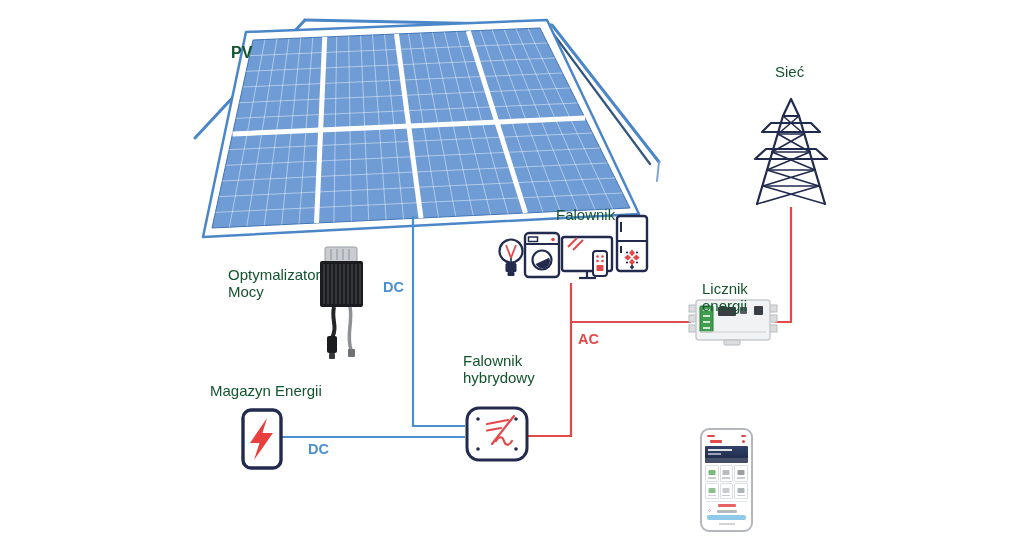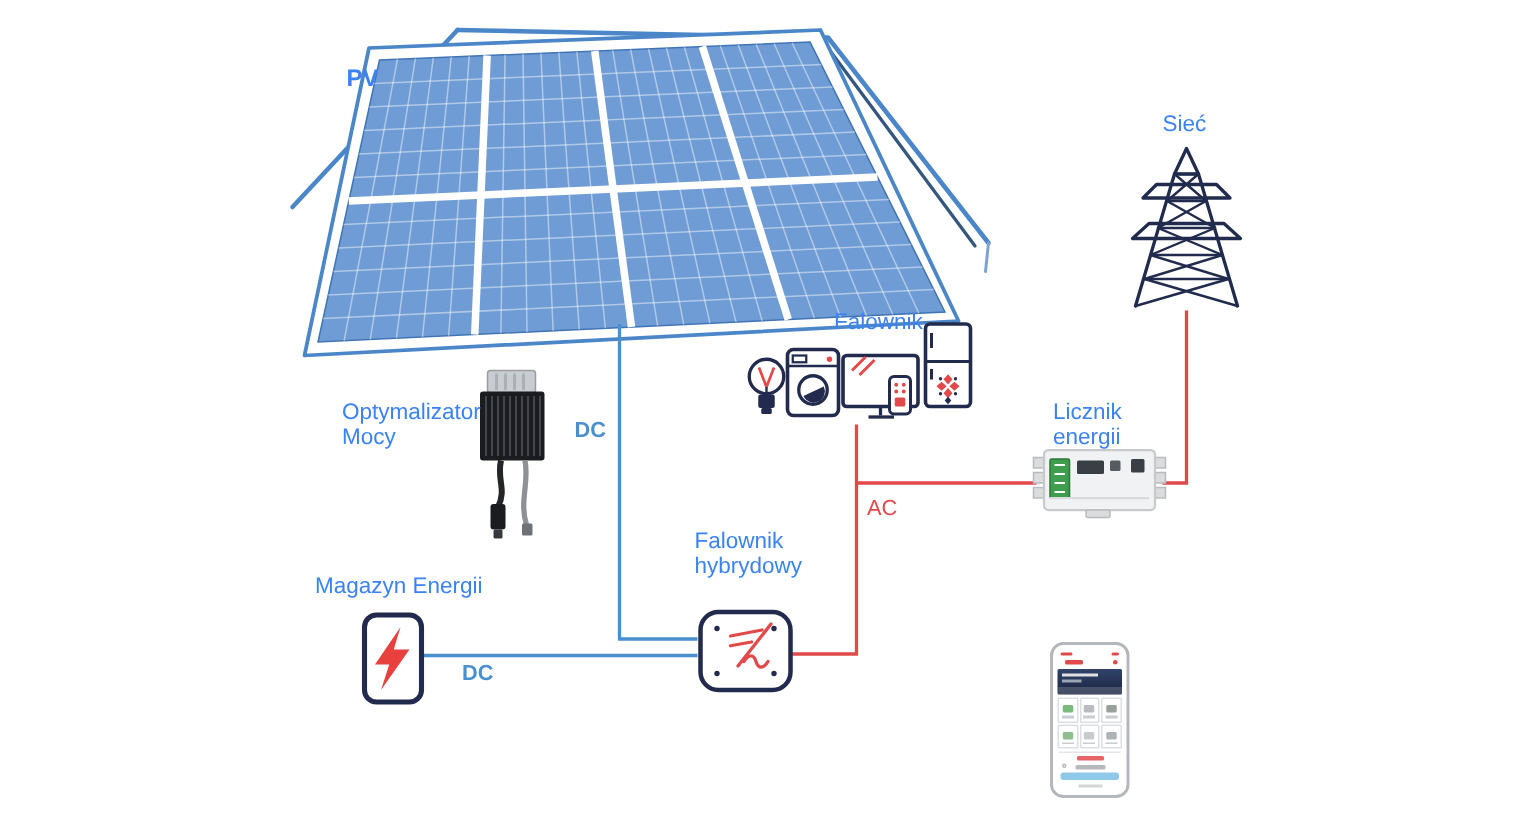--- a/index.html
+++ b/index.html
@@ -1,22 +1,22 @@
 <!DOCTYPE html>
 <html><head>
 <meta charset="utf-8">
 <style>
   html,body{margin:0;padding:0;background:#fff;}
   .canvas{position:relative;width:1024px;height:560px;background:#fff;overflow:hidden;
           font-family:"Liberation Sans",sans-serif;}
   svg{position:absolute;left:0;top:0;}
-  .lbl{position:absolute;font-size:15px;font-weight:500;color:#3b82f6;line-height:17px;}
+  .lbl{position:absolute;font-size:15px;font-weight:500;color:#14532d;line-height:17px;}
   .lbl-pv{font-size:16px;font-weight:600;}
   .lbl-blue{color:#4a8fd0;font-weight:600;font-size:14.5px;}
-  .lbl-red{color:#e2494b;font-weight:400;font-size:14.5px;}
+  .lbl-red{color:#e2494b;font-weight:700;font-size:14.5px;}
   
   .phone{position:absolute;left:700px;top:428px;width:53px;height:104px;background:#fff;
          border:2px solid #b4b7bb;border-radius:9px;box-sizing:border-box;}
   .phone *{position:absolute;box-sizing:border-box;}
   .ph-screen{left:2px;right:2px;top:3px;bottom:3px;background:#fff;border-radius:5px;overflow:hidden;}
   .ph-dash{background:#e2494b;height:2px;border-radius:1px;}
   .ph-banner{left:1px;right:1px;top:13px;height:17px;border-radius:1px;
              background:linear-gradient(#31436b,#1a2440);}
   .ph-banner .t1{left:3px;top:3px;width:24px;height:2px;background:rgba(255,255,255,.85);}
   .ph-banner .t2{left:3px;top:7px;width:13px;height:2px;background:rgba(255,255,255,.55);}
@@ -237,26 +237,26 @@
 
   <div class="lbl" style="left:463px;top:352px">
     <div>Falownik</div>
     <div>hybrydowy</div>
   </div>
 
   <div class="lbl lbl-red" style="left:578px;top:331px">AC</div>
 
   <div class="lbl" style="left:556px;top:206px">Falownik</div>
 
-  <div class="lbl" style="left:702px;top:266px">
+  <div class="lbl" style="left:702px;top:280px">
     <div>Licznik</div>
     <div>energii</div>
   </div>
 
-  <div class="lbl" style="left:775px;top:74px">Sieć</div>
+  <div class="lbl" style="left:775px;top:63px">Sieć</div>
 
 
   <div class="phone">
     <div class="ph-screen">
       <div class="ph-dash" style="left:3px;top:2px;width:8px"></div>
       <div class="ph-dash" style="right:3px;top:2px;width:5px"></div>
       <div class="ph-dash" style="left:6px;top:7px;width:12px;height:3px"></div>
       <div class="ph-dash" style="right:4px;top:7px;width:3px;height:3px;border-radius:50%"></div>
       <div class="ph-banner">
         <div class="t1"></div>

